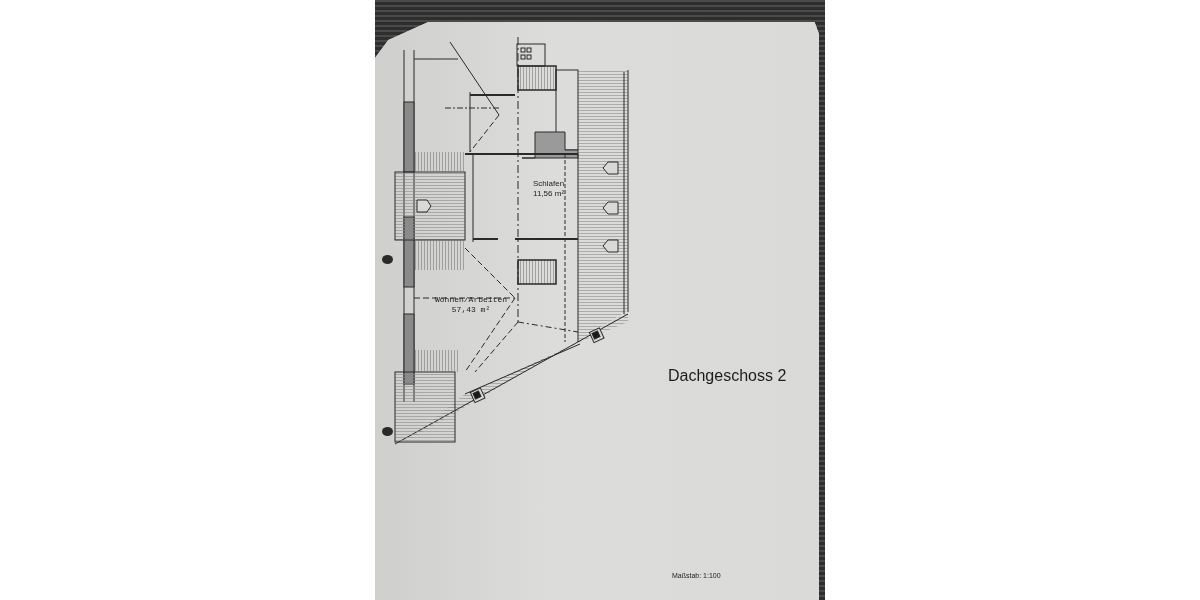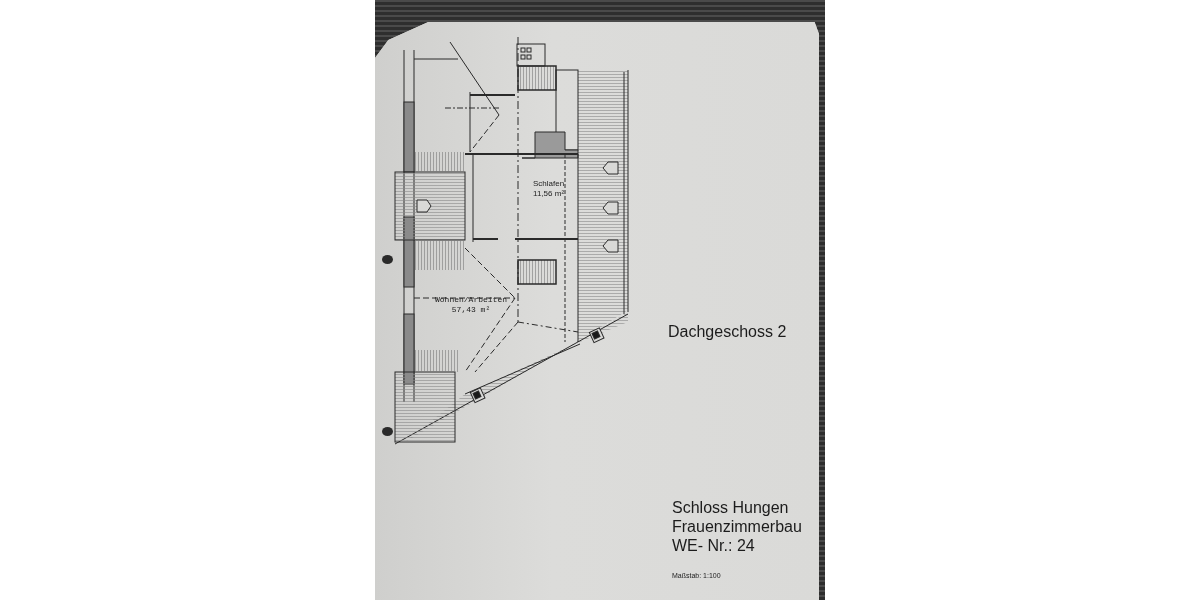--- a/index.html
+++ b/index.html
@@ -5,21 +5,21 @@
   html, body { margin:0; padding:0; }
   body { width:1200px; height:600px; background:#ffffff; position:relative; overflow:hidden; font-family:"Liberation Sans", sans-serif; }
   .photo { position:absolute; left:375px; top:0; width:450px; height:600px; background:#3a3a3a;
     background-image: repeating-linear-gradient(0deg, #2e2e2e 0 3px, #4a4a4a 3px 5px), repeating-linear-gradient(90deg, rgba(0,0,0,0.15) 0 4px, rgba(255,255,255,0.05) 4px 7px); overflow:hidden; }
   .paper { position:absolute; left:0; top:22px; width:444px; height:600px; background:#d9d9d7;
     clip-path: polygon(3% 3%, 12% 0, 99% 0, 100% 2%, 100% 100%, 0 100%, 0 6%);
     background-image: linear-gradient(90deg, #cfcfcd 0%, #dcdcda 40%, #dadad8 100%); }
   .plan { position:absolute; left:0; top:0; }
   .label { position:absolute; color:#1c1c1c; white-space:nowrap; }
   .room-label { font-size:8px; line-height:10px; text-align:center; color:#222; }
-  .floor-title { font-size:16px; }
+  .floor-title { font-size:16px;margin-top:44px; }
   .title-block { font-size:16px; line-height:19px; }
   .scale { font-size:7px; }
   .hole { position:absolute; width:11px; height:9px; border-radius:50%; background:#2a2a2a; }
 </style>
 </head>
 <body>
 
 <div class="photo">
   <div class="paper">
     <svg class="plan" width="444" height="600" viewBox="0 0 444 600">
@@ -104,22 +104,17 @@
       <div>Schlafen</div>
       <div>11,56 m²</div>
     </div>
     <div class="label room-label" style="left:60px; top:273px;font-family:Liberation Mono, monospace;">
       <div>Wohnen/Arbeiten</div>
       <div>57,43 m²</div>
     </div>
 
     <div class="label floor-title" style="left:293px; top:301px;">Dachgeschoss 2</div>
 
-    <div class="label title-block" style="left:297px; top:476px;">
-      <div>Schloss Hungen</div>
-      <div>Frauenzimmerbau</div>
-      <div>WE- Nr.: 24</div>
-    </div>
     <div class="label scale" style="left:297px; top:550px;">Maßstab: 1:100</div>
   </div>
   <div class="hole" style="left:7px; top:255px;"></div>
   <div class="hole" style="left:7px; top:427px;"></div>
 </div>
 
 </body></html>

